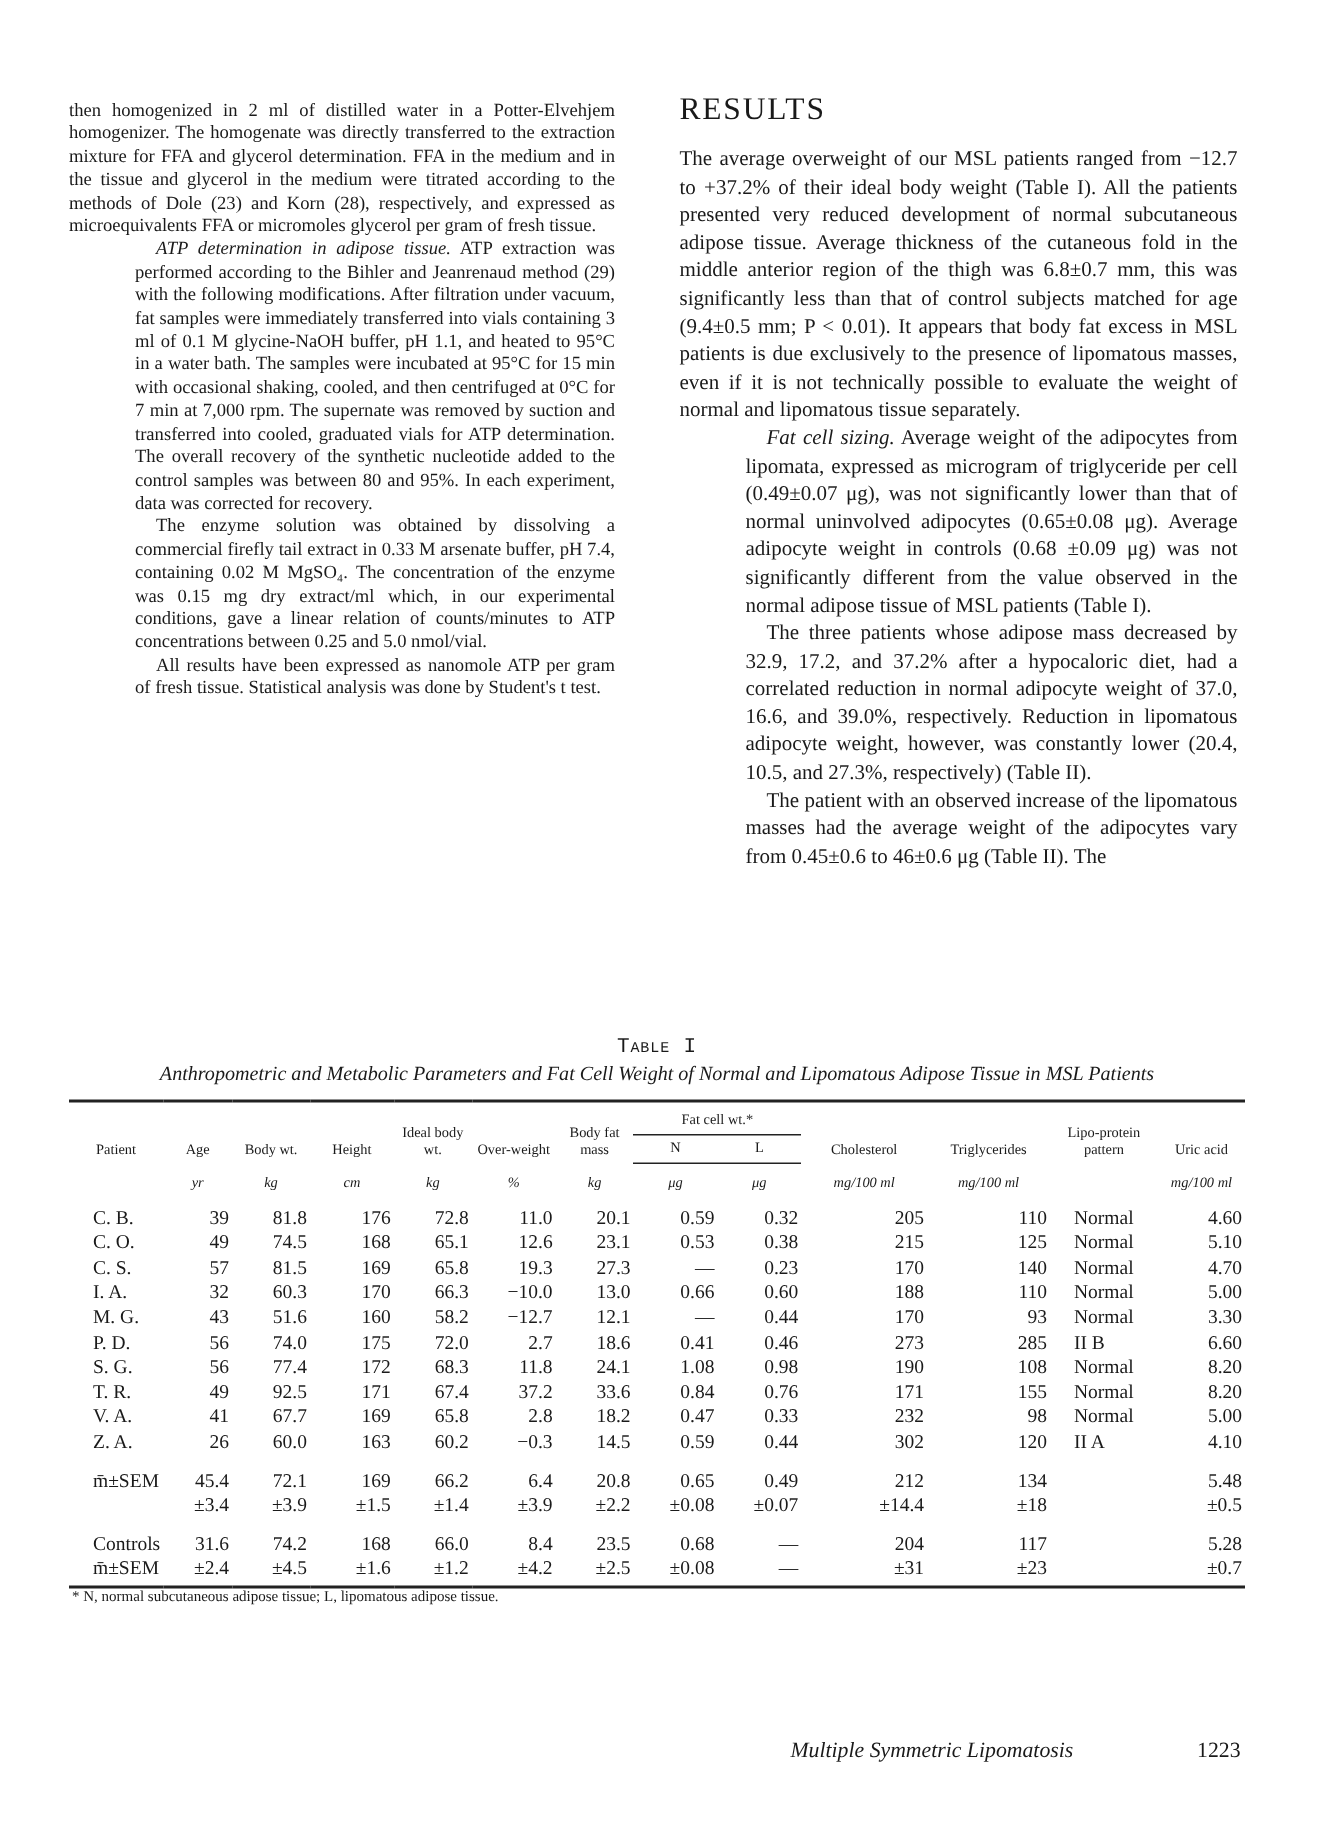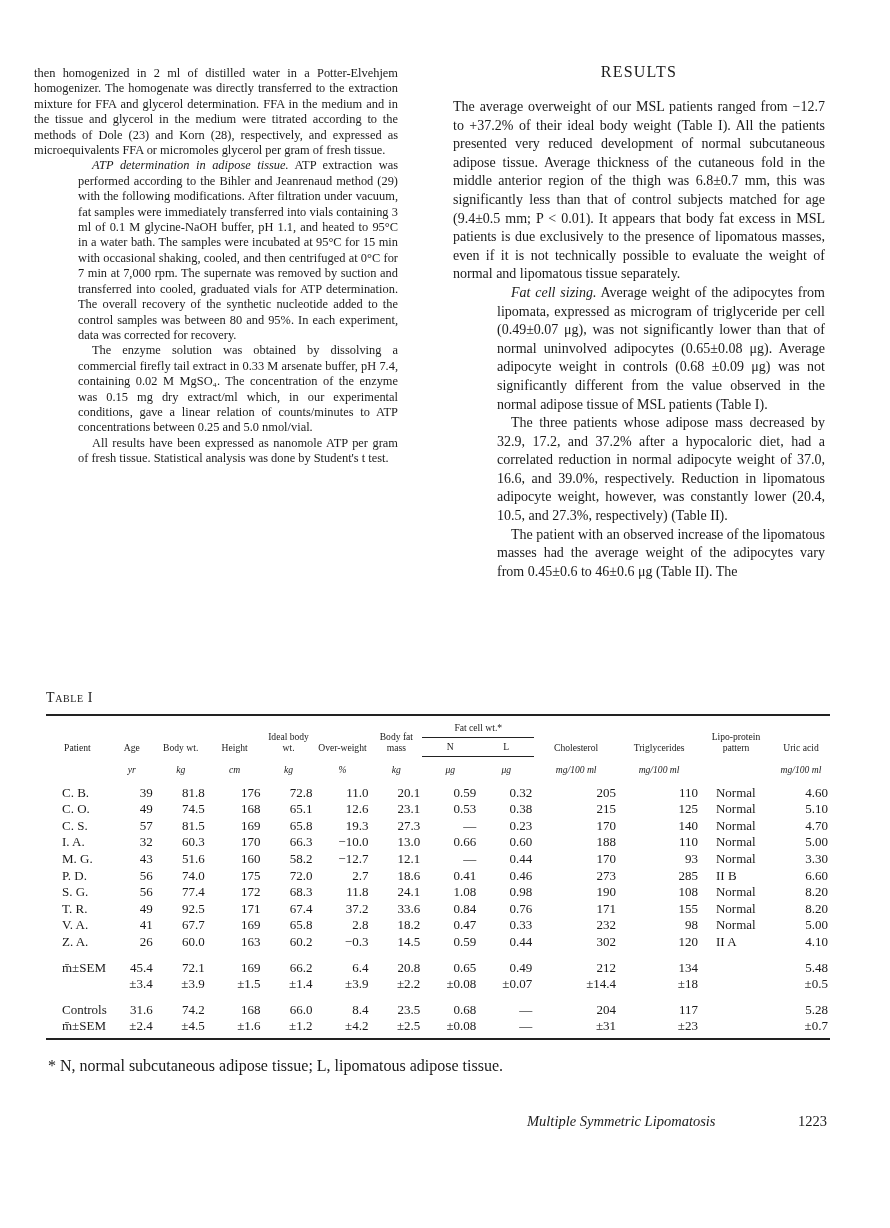--- a/index.html
+++ b/index.html
@@ -6,35 +6,35 @@
   body {
     width: 890px; height: 1228px; position: relative; overflow: hidden;
     font-family: "DejaVu Serif", "Liberation Serif", serif;
     color: #1a1a1a;
   }
   .page { position: absolute; left: 0; top: 0; width: 890px; height: 1228px; }
   .col {
     position: absolute; top: 66px; width: 364px;
     font-family: "Liberation Serif", "DejaVu Serif", serif;
   }
-  .col-left { left: 34px; font-size: 12.4px; line-height: 15.4px; }
+  .col-left { left: 46px; font-size: 12.4px; line-height: 15.4px; }
   .col-right { left: 453px; width: 372px; font-size: 14px; line-height: 18.6px; }
   .col p { margin: 0; text-align: justify; }
   .col p.indent { text-indent: 14px; margin-left: 44px; }
   .col .runin { font-style: italic; }
   .results-heading {
-    text-align: center; font-size: 16px; letter-spacing: 1.2px;
+    text-align: left; font-size: 21px; letter-spacing: 1.2px;
     margin: -2px 0 18px 0; line-height: 16px;
   }
   .col-right p { text-align: justify; }
 
   
   .table-block { position: absolute; left: 46px; top: 690px; width: 784px; }
   .table-label {
-    text-align: left; font-family: Liberation Serif, serif;
+    text-align: center; font-family: Liberation Mono, monospace;
     font-size: 14px; letter-spacing: 0.6px; line-height: 16px;
   }
   .table-label .sc { font-variant: small-caps; }
   .table-caption {
     text-align: center; font-style: italic; font-family: "Liberation Serif", serif;
     font-size: 13.4px; line-height: 18px; margin-top: 1px;
   }
   table.data {
     width: 784px; border-collapse: collapse; margin-top: 8px;
     font-family: "Liberation Serif", serif; font-size: 13px;
@@ -51,25 +51,25 @@
   }
   table.data tr.units td {
     font-style: italic; font-size: 9.6px; text-align: center;
     padding-top: 5px; padding-bottom: 6px;
   }
   table.data td.num { text-align: right; }
   table.data td.name { padding-left: 16px; }
   table.data tr.gap td { padding-top: 9px; }
   table.data tbody tr.last td { padding-bottom: 3px; border-bottom: 2px solid #222; }
   .footnote {
-    font-family: "Liberation Serif", serif; font-size: 16px;
-    margin-top: 17px; padding-left: 2px;
+    font-family: "Liberation Serif", serif; font-size: 10px;
+    margin-top: 0; padding-left: 2px;
   }
   .running-footer {
-    position: absolute; top: 1113px; left: 527px; width: 300px;
+    position: absolute; top: 1159px; left: 527px; width: 300px;
     font-family: "Liberation Serif", serif; font-size: 14.5px;
   }
   .running-footer .title { font-style: italic; }
   .running-footer .pageno { position: absolute; right: 0; top: 0; }
 </style>
 </head>
 <body>
 
 <div class="page">
 
@@ -85,20 +85,21 @@
     <div id="right-paras">
         <p><span>The average overweight of our MSL patients ranged from −12.7 to +37.2% of their ideal body weight (Table I). All the patients presented very reduced development of normal subcutaneous adipose tissue. Average thickness of the cutaneous fold in the middle anterior region of the thigh was 6.8±0.7 mm, this was significantly less than that of control subjects matched for age (9.4±0.5 mm; P &lt; 0.01). It appears that body fat excess in MSL patients is due exclusively to the presence of lipomatous masses, even if it is not technically possible to evaluate the weight of normal and lipomatous tissue separately.</span></p>
         <p class="indent"><span class="runin">Fat cell sizing.</span><span> Average weight of the adipocytes from lipomata, expressed as microgram of triglyceride per cell (0.49±0.07 μg), was not significantly lower than that of normal uninvolved adipocytes (0.65±0.08 μg). Average adipocyte weight in controls (0.68 ±0.09 μg) was not significantly different from the value observed in the normal adipose tissue of MSL patients (Table I).</span></p>
         <p class="indent"><span>The three patients whose adipose mass decreased by 32.9, 17.2, and 37.2% after a hypocaloric diet, had a correlated reduction in normal adipocyte weight of 37.0, 16.6, and 39.0%, respectively. Reduction in lipomatous adipocyte weight, however, was constantly lower (20.4, 10.5, and 27.3%, respectively) (Table II).</span></p>
         <p class="indent"><span>The patient with an observed increase of the lipomatous masses had the average weight of the adipocytes vary from 0.45±0.6 to 46±0.6 μg (Table II). The</span></p>
       </div>
   </div>
 
   <div class="table-block">
     <div class="table-label"><span class="sc">Table I</span></div>
+    <div class="table-caption">Anthropometric and Metabolic Parameters and Fat Cell Weight of Normal and Lipomatous Adipose Tissue in MSL Patients</div>
 
     <table class="data">
       <colgroup>
         <col style="width:62px">
           <col style="width:46px">
           <col style="width:52px">
           <col style="width:56px">
         <col style="width:52px">
           <col style="width:56px">
           <col style="width:52px">

